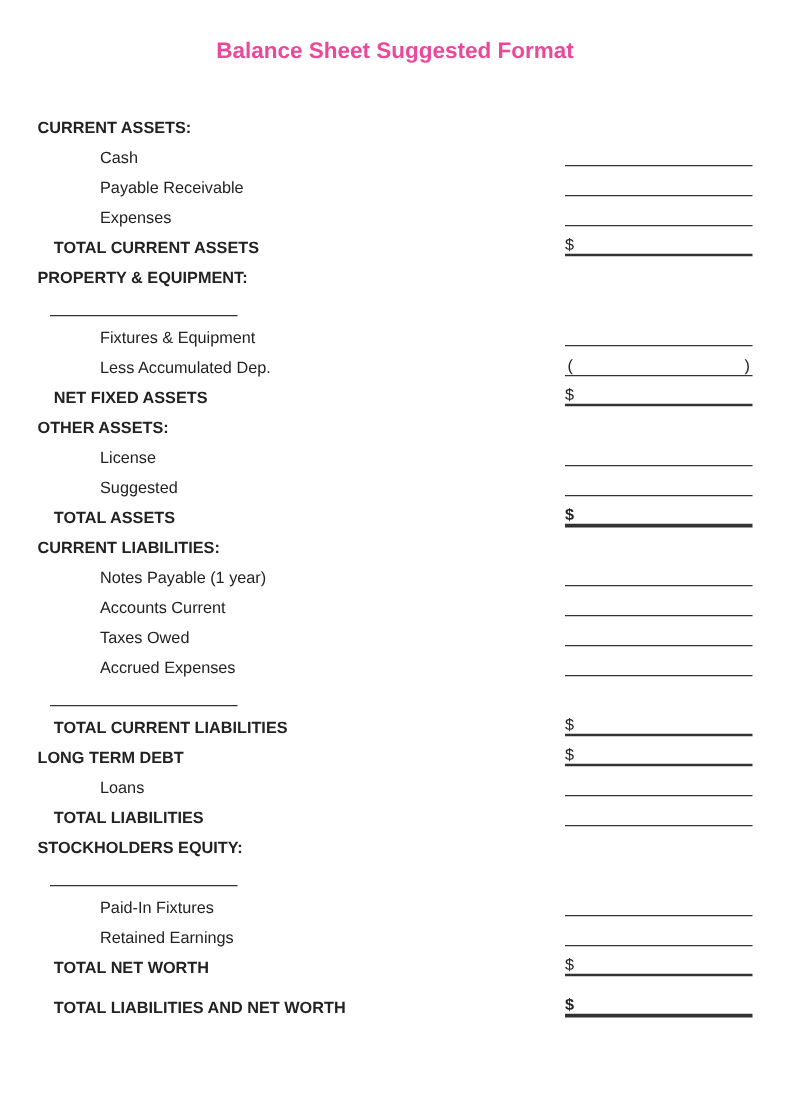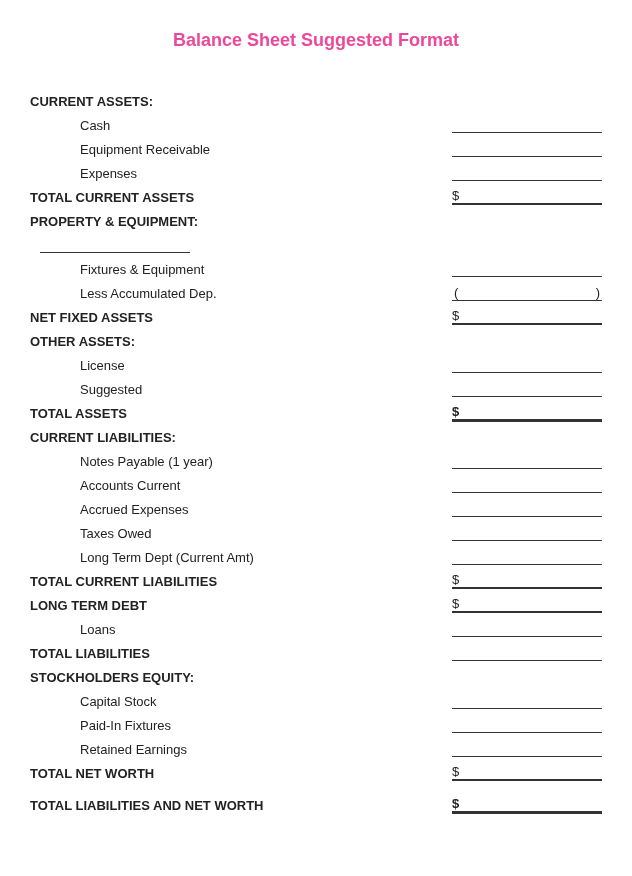--- a/index.html
+++ b/index.html
@@ -108,20 +108,21 @@
 
     .dollar-prefix-bold {
       font-size: 13px;
       margin-right: 2px;
       font-weight: bold;
     }
 
     .total-row .label {
       font-weight: bold;
       text-transform: uppercase;
+      margin-left: 13px;
     }
 
     .section-header .label {
       font-weight: bold;
       text-transform: uppercase;
     }
 
     .blank-spacer {
       height: 8px;
     }
@@ -133,21 +134,21 @@
   <div class="page-title">Balance Sheet Suggested Format</div>
 
   <div class="row section-header">
     <div class="label label-header">CURRENT ASSETS:</div>
   </div>
   <div class="row">
     <div class="label label-indent">Cash</div>
     <div class="line-field"></div>
   </div>
   <div class="row">
-    <div class="label label-indent">Equipment Receivable</div>
+    <div class="label label-indent">Payable Receivable</div>
     <div class="line-field"></div>
   </div>
   <div class="row">
     <div class="label label-indent">Expenses</div>
     <div class="line-field"></div>
   </div>
   <div class="row total-row">
     <div class="label">TOTAL CURRENT ASSETS</div>
     <div class="total-field">
       <span class="dollar-prefix">$</span>
@@ -202,29 +203,28 @@
   </div>
   <div class="row">
     <div class="label label-indent">Notes Payable (1 year)</div>
     <div class="line-field"></div>
   </div>
   <div class="row">
     <div class="label label-indent">Accounts Current</div>
     <div class="line-field"></div>
   </div>
   <div class="row">
+    <div class="label label-indent">Taxes Owed</div>
+    <div class="line-field"></div>
+  </div>
+  <div class="row">
     <div class="label label-indent">Accrued Expenses</div>
     <div class="line-field"></div>
   </div>
   <div class="row">
-    <div class="label label-indent">Taxes Owed</div>
-    <div class="line-field"></div>
-  </div>
-  <div class="row">
-    <div class="label label-indent">Long Term Dept (Current Amt)</div>
     <div class="line-field"></div>
   </div>
   <div class="row total-row">
     <div class="label">TOTAL CURRENT LIABILITIES</div>
     <div class="total-field">
       <span class="dollar-prefix">$</span>
     </div>
   </div>
 
   <div class="row section-header">
@@ -239,21 +239,20 @@
   </div>
   <div class="row total-row">
     <div class="label">TOTAL LIABILITIES</div>
     <div class="line-field"></div>
   </div>
 
   <div class="row section-header">
     <div class="label label-header">STOCKHOLDERS EQUITY:</div>
   </div>
   <div class="row">
-    <div class="label label-indent">Capital Stock</div>
     <div class="line-field"></div>
   </div>
   <div class="row">
     <div class="label label-indent">Paid-In Fixtures</div>
     <div class="line-field"></div>
   </div>
   <div class="row">
     <div class="label label-indent">Retained Earnings</div>
     <div class="line-field"></div>
   </div>

